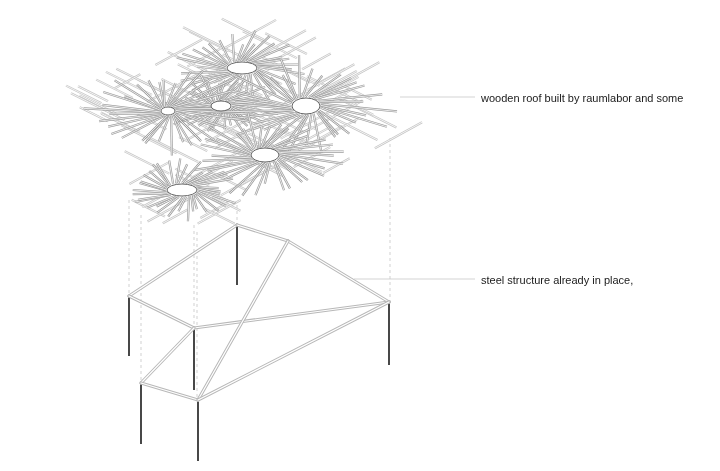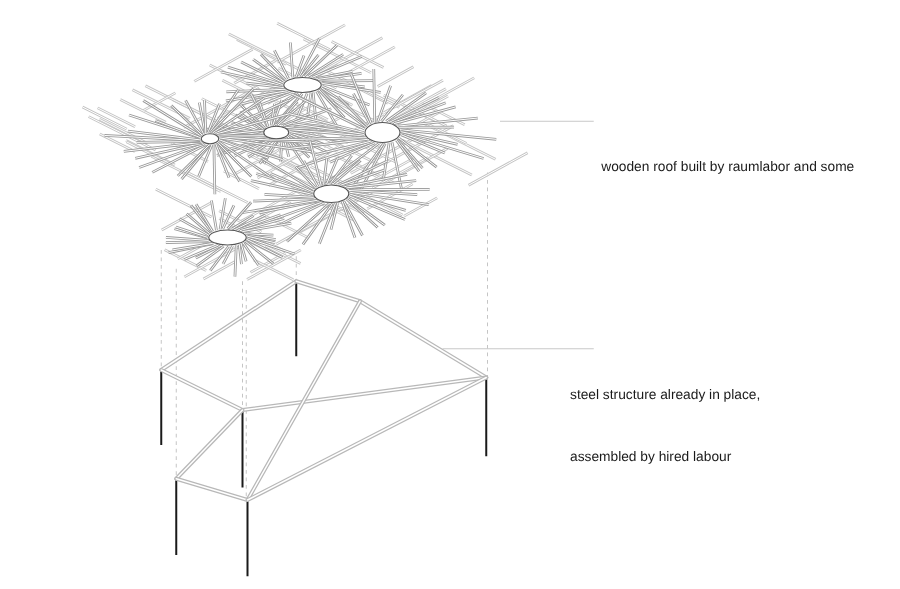--- a/index.html
+++ b/index.html
@@ -1,21 +1,21 @@
 <!DOCTYPE html>
 <html><head>
 <meta charset="utf-8">
 <style>
   html, body { margin: 0; padding: 0; background: #ffffff; }
   body { width: 720px; height: 471px; position: relative; overflow: hidden;
          font-family: "Liberation Sans", sans-serif; }
   #canvas { position: absolute; left: 0; top: 0; width: 720px; height: 471px; }
   .label { position: absolute; font-size: 11px; line-height: 14px; color: #1a1a1a;
            font-family: "Liberation Sans", sans-serif; white-space: nowrap; }
-  .label span { display: block; margin-top: 36px; }
+  .label span { display: block; }
 </style>
 </head>
 <body>
 
 <svg id="canvas" viewBox="0 0 720 471" xmlns="http://www.w3.org/2000/svg">
   <g id="dashed-layer">
       <line x1="129" y1="200" x2="129" y2="296" stroke="#bdbdbd" stroke-width="0.7" stroke-dasharray="3,3"></line>
       <line x1="141" y1="215" x2="141" y2="383" stroke="#bdbdbd" stroke-width="0.7" stroke-dasharray="3,3"></line>
       <line x1="194" y1="225" x2="194" y2="328" stroke="#bdbdbd" stroke-width="0.7" stroke-dasharray="3,3"></line>
       <line x1="197" y1="232" x2="197" y2="400" stroke="#bdbdbd" stroke-width="0.7" stroke-dasharray="3,3"></line>
@@ -680,16 +680,15 @@
     </g>
   <g id="leader-layer">
       <line x1="400" y1="97" x2="475" y2="97" stroke="#c8c8c8" stroke-width="0.8"></line>
       <line x1="354" y1="279" x2="475" y2="279" stroke="#c8c8c8" stroke-width="0.8"></line>
     </g>
 </svg>
 
 <div class="label" id="label-roof" style="left: 481px; top: 91px;">
   <span>wooden roof built by raumlabor and some</span>
 </div>
-<div class="label" id="label-steel" style="left: 456px; top: 273px;">
+<div class="label" id="label-steel" style="left: 481px; top: 273px;">
   <span>steel structure already in place,</span>
-  <span>assembled by hired labour</span>
 </div>
 
 </body></html>

